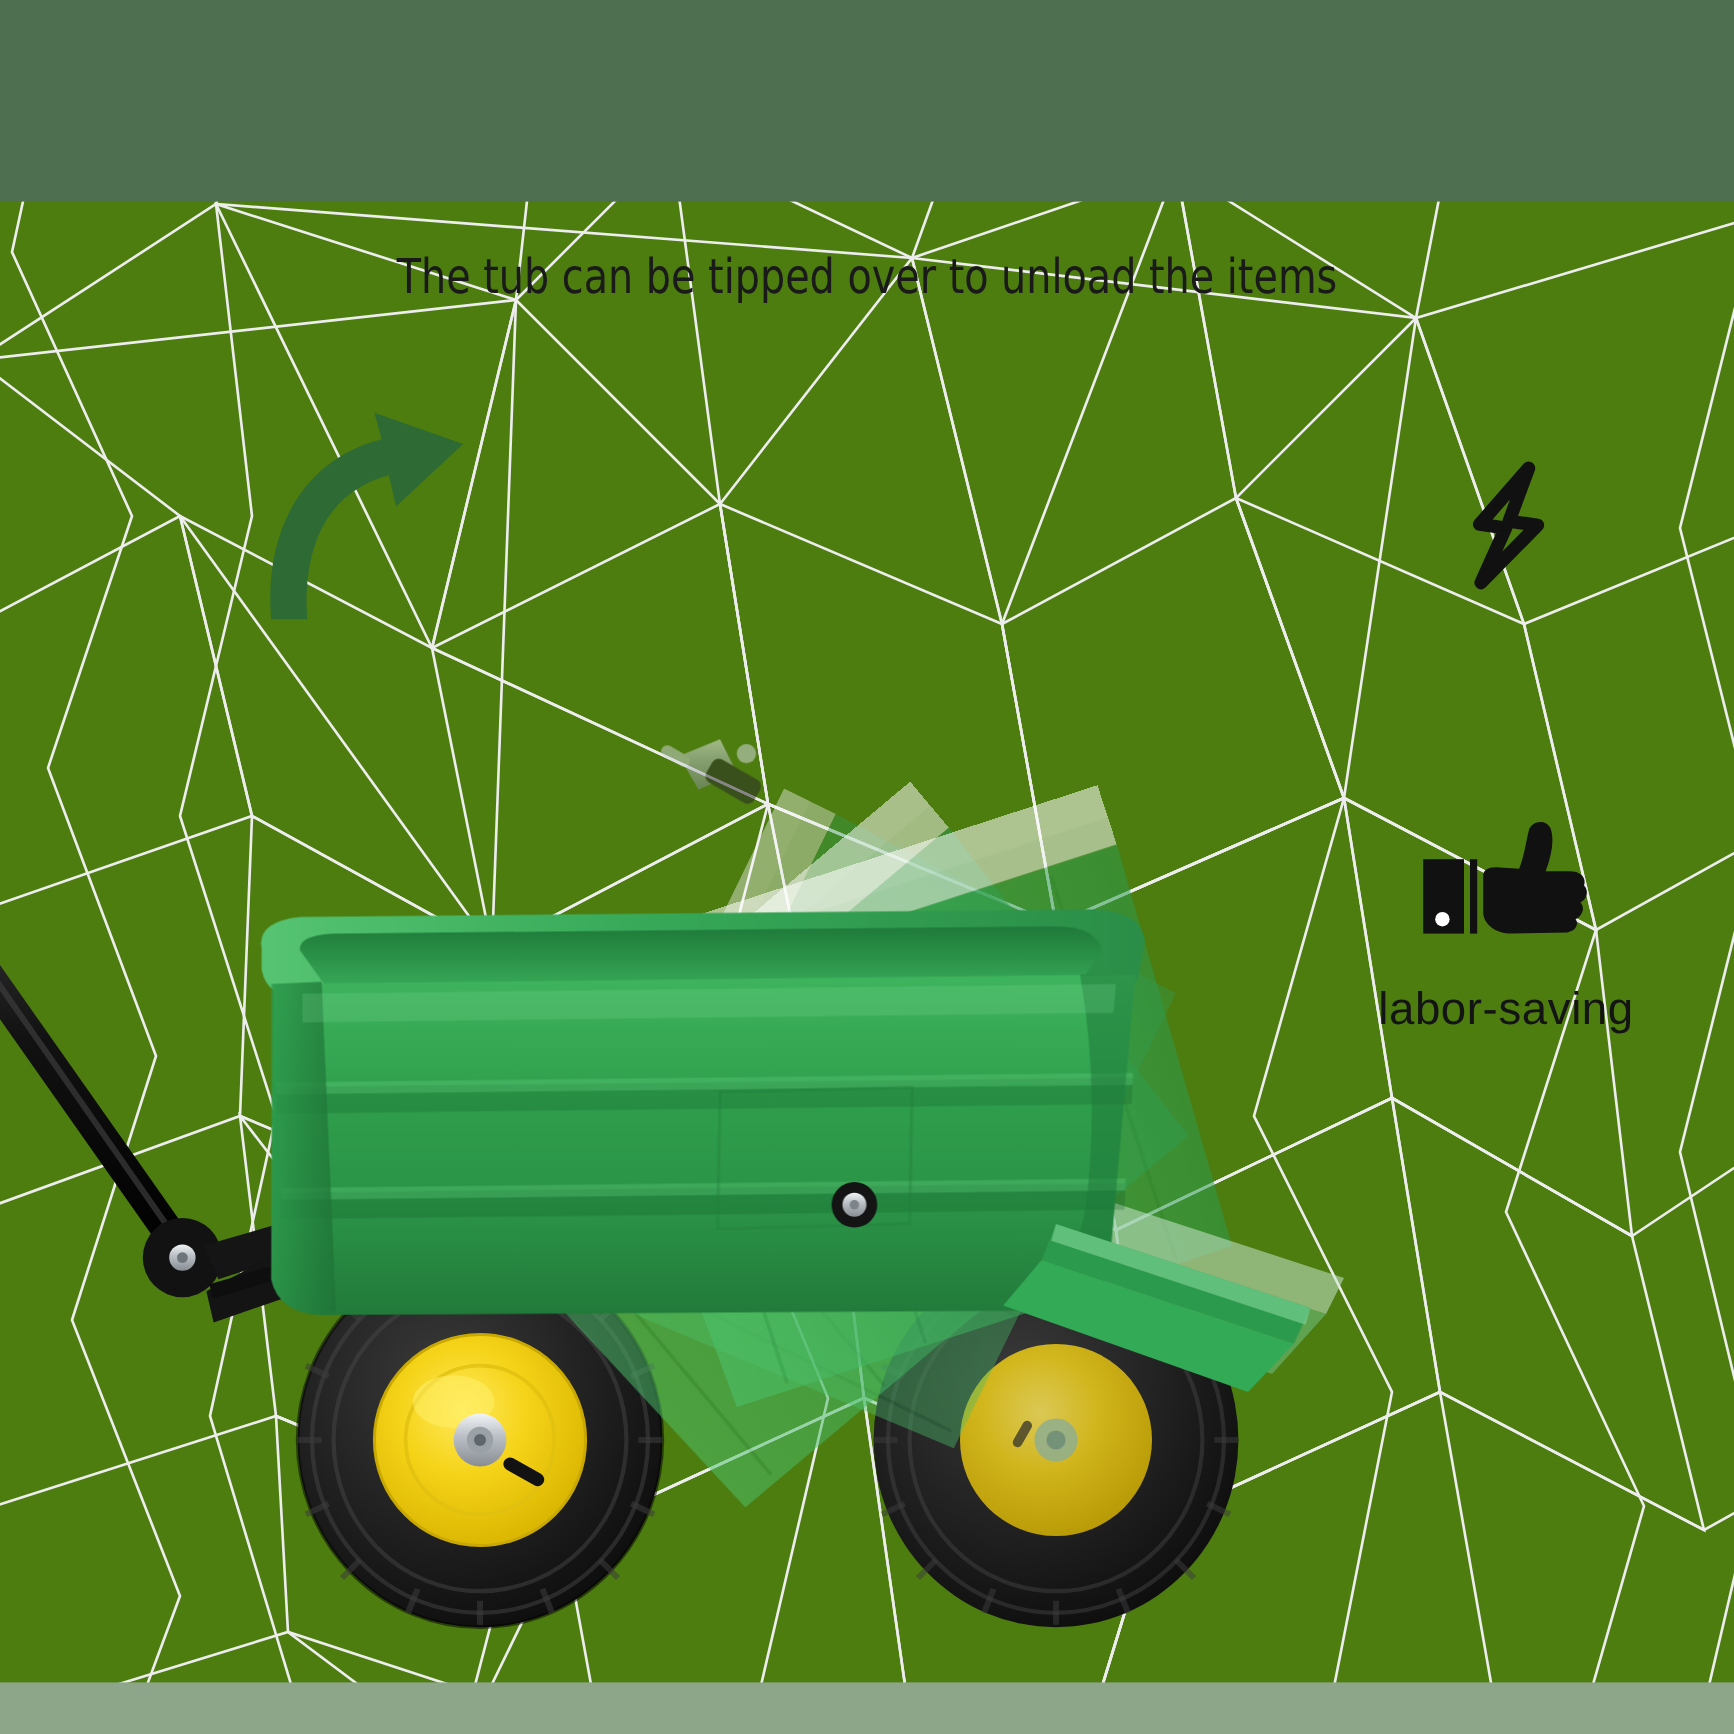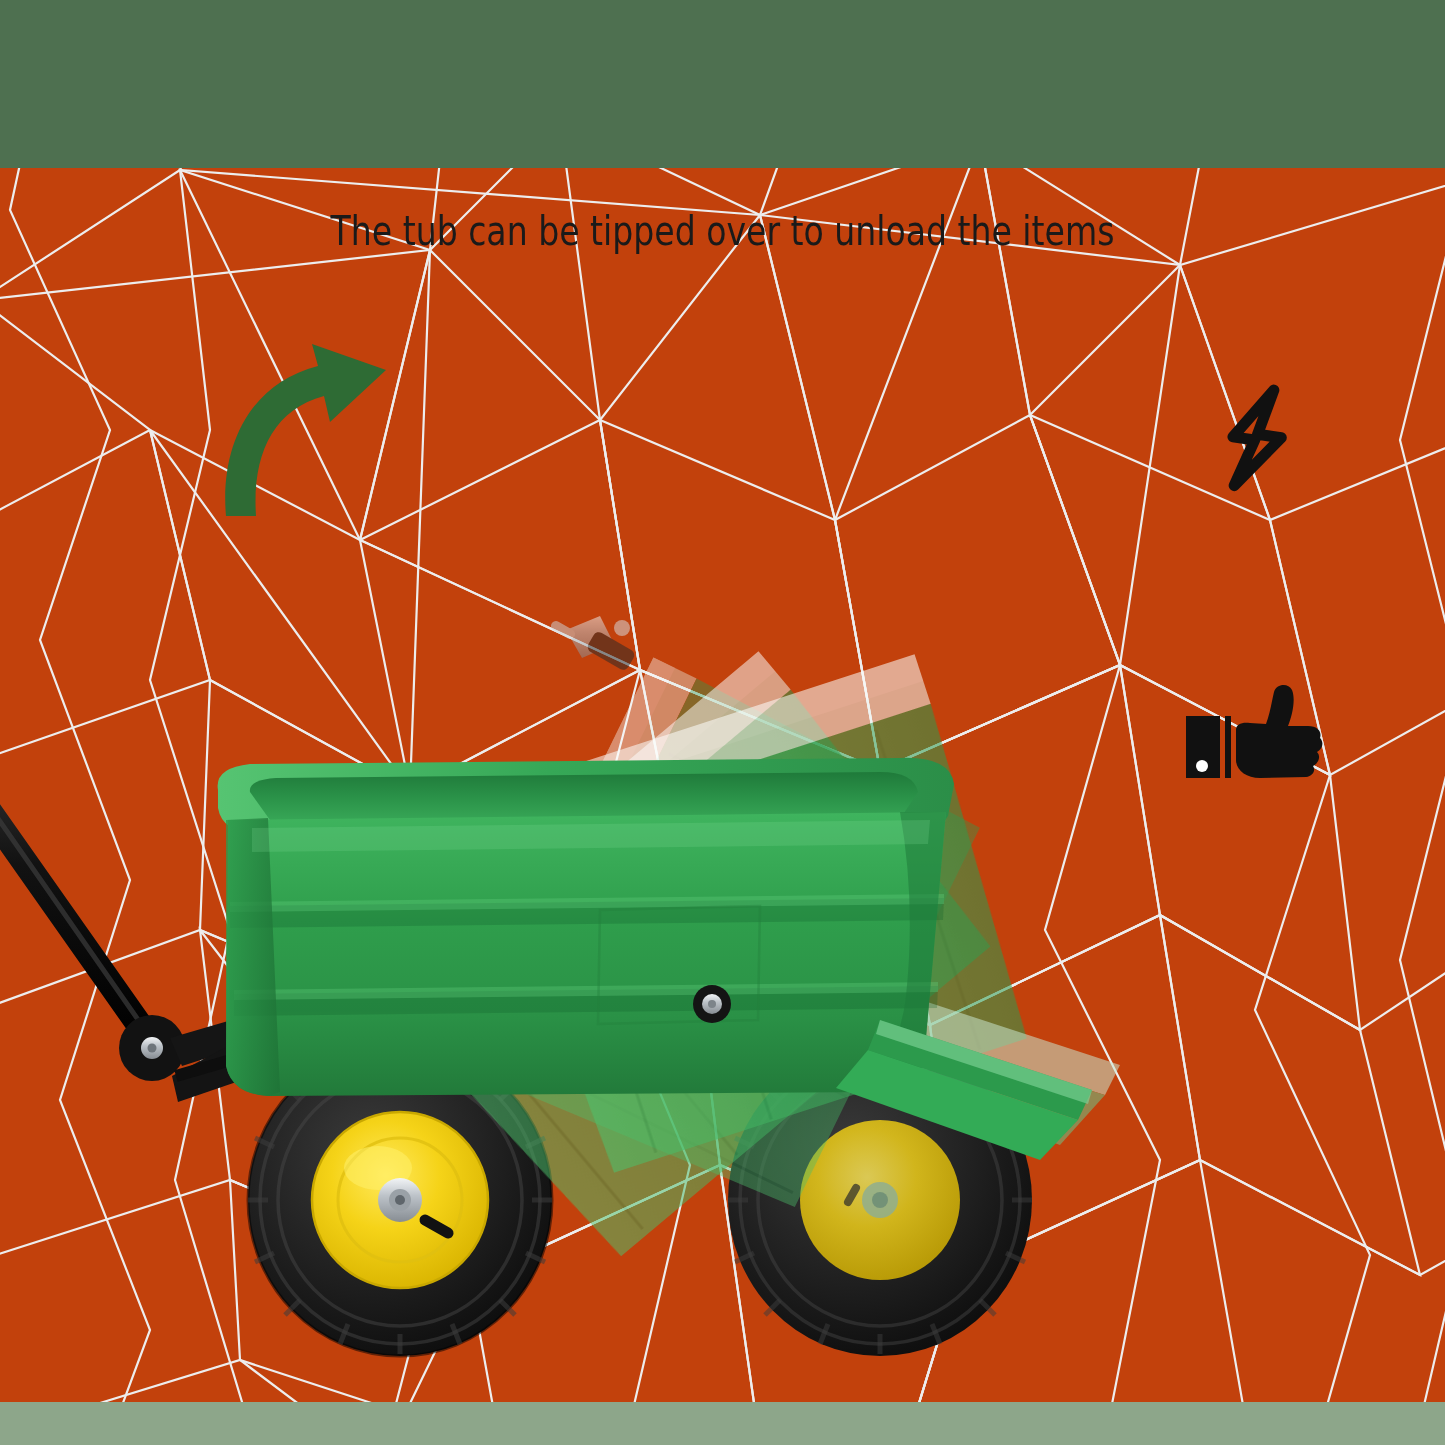--- a/index.html
+++ b/index.html
@@ -8,21 +8,21 @@
     background: #ffffff;
   }
   body {
     font-family: "Liberation Sans", sans-serif;
   }
   #page {
     position: relative;
     width: 1445px;
     height: 1445px;
     overflow: hidden;
-    background: #c2410c;
+    background: #4d7c0f;
   }
 
   
   #bg-mesh {
     position: absolute;
     inset: 0;
     width: 1445px;
     height: 1445px;
     pointer-events: none;
   }
@@ -449,17 +449,18 @@
                C 96 6, 108 4, 112 12
                C 116 22, 112 38, 108 48
                L 128 48
                C 138 48, 142 54, 140 60
                C 144 64, 143 71, 137 74
                C 141 78, 139 85, 133 88
                C 136 92, 133 98, 126 99
                L 80 100
                C 66 100, 56 92, 56 82 Z" fill="#111111"></path>
     </svg>
+    <span class="feature-label">labor-saving</span>
   </div>
 
   <div id="footer-band"></div>
 
 </div>
 
 </body></html>

